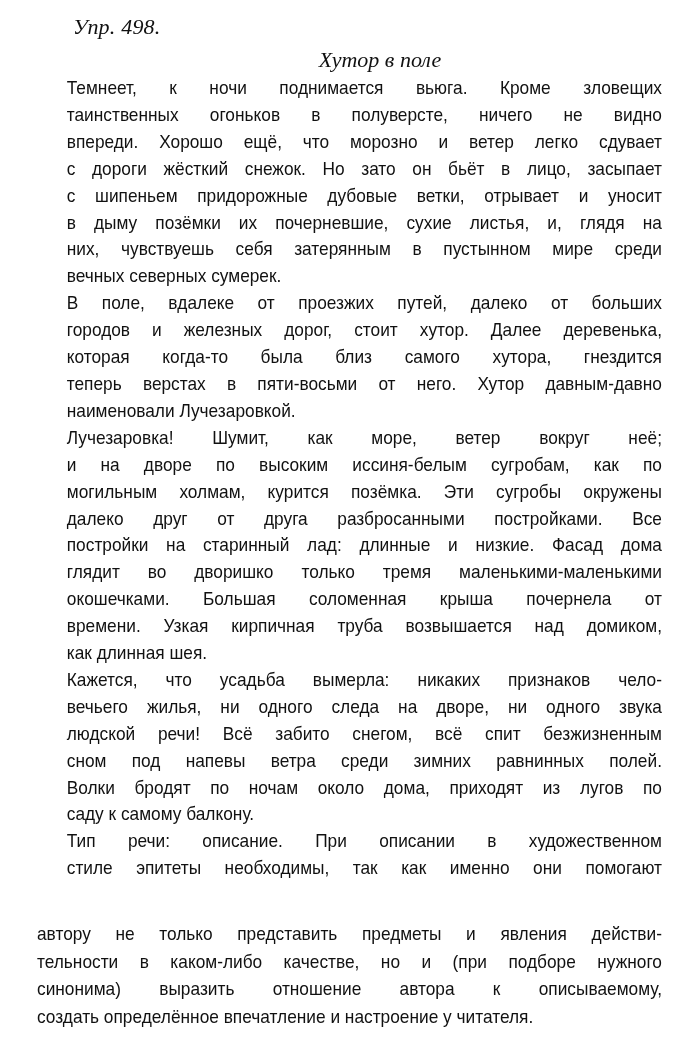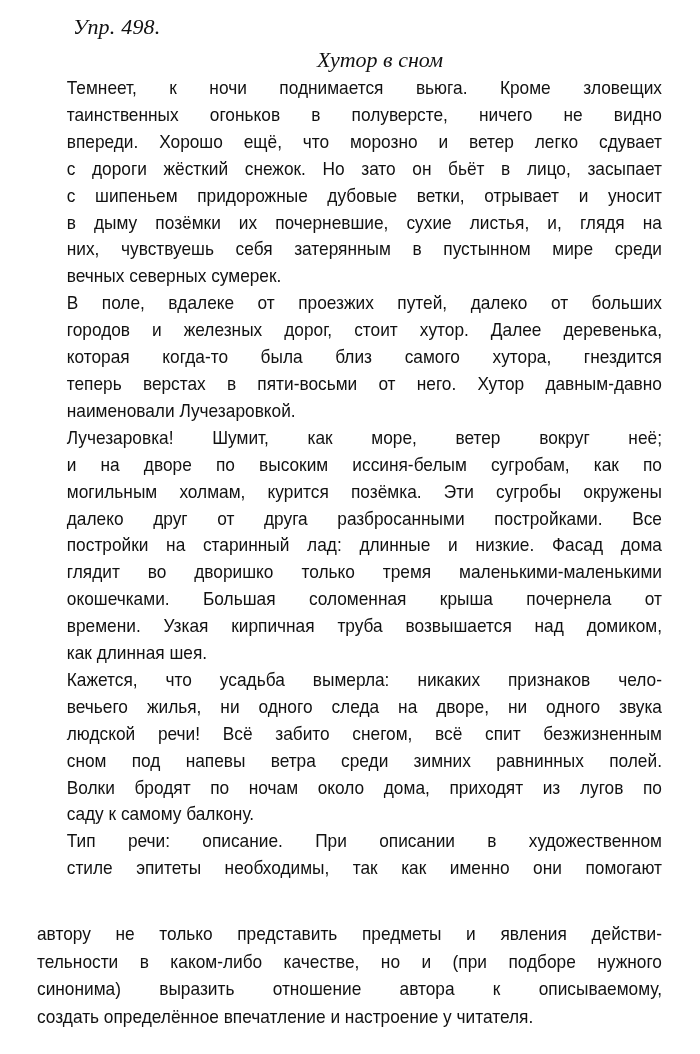--- a/index.html
+++ b/index.html
@@ -36,21 +36,21 @@
   .body-bottom p { margin: 0; }
   .line { display: block; text-align: justify; text-align-last: justify; }
   .line.last { text-align-last: left; }
 </style>
 </head>
 <body>
 
 <div class="page">
 
   <div class="ex-num">Упр. 498.</div>
-  <div class="title">Хутор в сном</div>
+  <div class="title">Хутор в поле</div>
 
   <div class="body-text">
     <p>
       <span class="line">Темнеет, к ночи поднимается вьюга. Кроме зловещих</span>
       <span class="line">таинственных огоньков в полуверсте, ничего не видно</span>
       <span class="line">впереди. Хорошо ещё, что морозно и ветер легко сдувает</span>
       <span class="line">с дороги жёсткий снежок. Но зато он бьёт в лицо, засыпает</span>
       <span class="line">с шипеньем придорожные дубовые ветки, отрывает и уносит</span>
       <span class="line">в дыму позёмки их почерневшие, сухие листья, и, глядя на</span>
       <span class="line">них, чувствуешь себя затерянным в пустынном мире среди</span>

